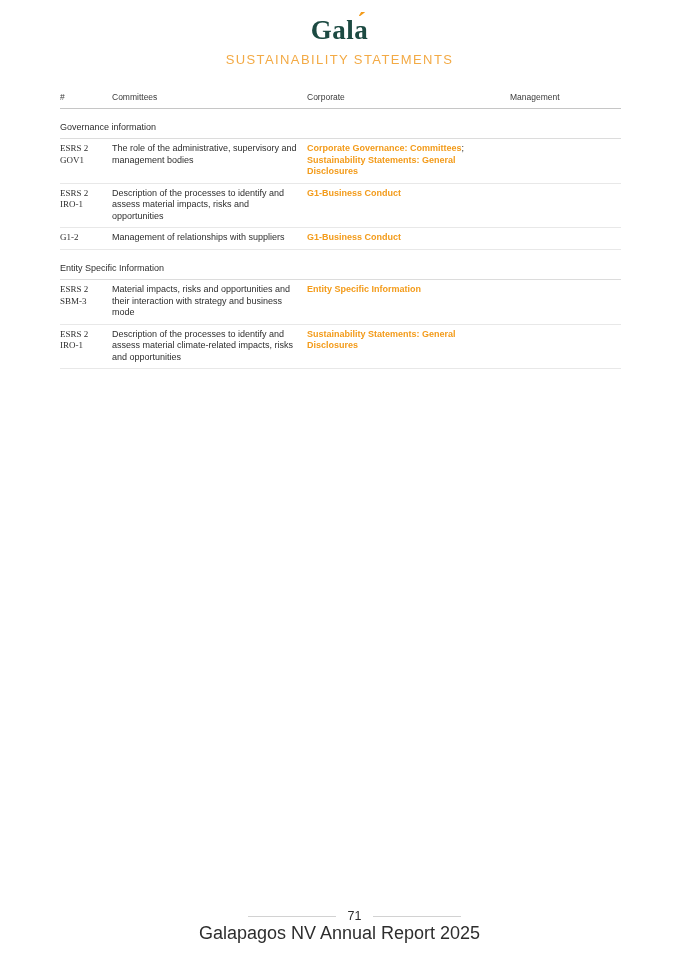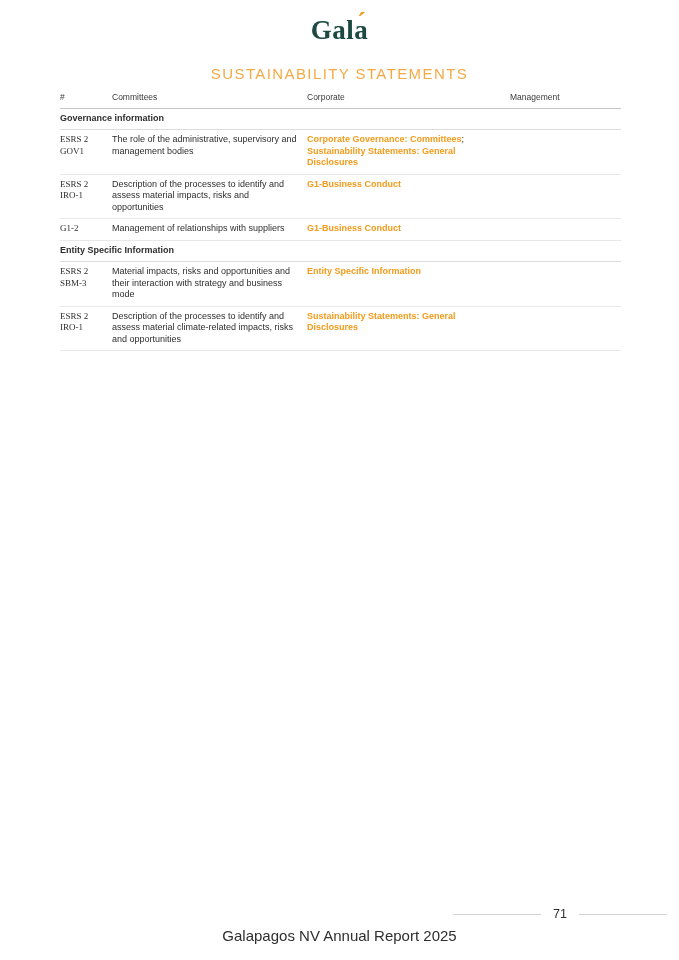--- a/index.html
+++ b/index.html
@@ -15,52 +15,52 @@
     color:var(--brand-green,#1c4a42);letter-spacing:0.5px;
   }
   .lg-b{font-weight:700;}
   .lg-a{font-weight:700;position:relative;display:inline-block;}
   .lg-mark{
     position:absolute;left:3px;top:-6px;color:var(--link-orange,#f39b1a);
     font-weight:700;font-size:0.95em;line-height:1;
   }
   .lg-l{font-weight:400;letter-spacing:1.5px;}
   .subtitle{
-    margin-top:20px;font-size:15px;letter-spacing:1.4px;
+    margin-top:7px;font-size:13px;letter-spacing:1.4px;
     color:var(--subtitle-orange,#f3aa45);font-weight:400;
   }
   
   .idx{
     position:absolute;left:60px;top:90px;width:561px;
     border-collapse:collapse;table-layout:fixed;
     font-size:9px;line-height:11.5px;color:var(--body-text,#2e2e2e);
   }
   .idx thead th{
     font-weight:400;text-align:left;padding:2px 8px 4px 0;
     border-bottom:1px solid #c6c6c6;color:#3a3a3a;font-size:8.5px;
   }
   .idx tr.section td{
-    font-weight:700;padding:4px 0 5px 0;border-bottom:1px solid #dcdcdc;
+    font-weight:400;padding:13px 0 5px 0;border-bottom:1px solid #dcdcdc;
   }
   .idx tbody td{
     vertical-align:top;padding:4px 10px 5px 0;border-bottom:1px solid #e8e8e8;
   }
   .idx td.c-exp{padding-right:0;}
   .c-id div{white-space:nowrap;font-family:Liberation Serif, serif;}
   .ref-link{
     color:var(--link-orange,#f39b1a);font-weight:700;
     text-decoration:none;cursor:pointer;
   }
   .ref-sep{color:var(--body-text,#2e2e2e);font-weight:400;}
   
   .page-footer{position:absolute;left:0;bottom:16px;width:100%;text-align:center;}
-  .pn-row{display:flex;align-items:center;justify-content:flex-end;padding-left:30px;}
+  .pn-row{display:flex;align-items:center;justify-content:center;padding-left:30px;}
   .pn-rule{width:88px;height:1px;background:#d2d2d2;margin:0 12px;display:inline-block;}
   .pn{font-size:12.5px;}
-  .rpt{font-size:15px;margin-top:6px;}
+  .rpt{font-size:18px;margin-top:0;}
 </style>
 </head>
 <body>
 
 <div class="page">
 
   <header class="masthead">
     <div class="logo">
       <span class="lg-b">Gal</span><span class="lg-a"><span>a</span><span class="lg-mark">´</span></span>
     </div>

